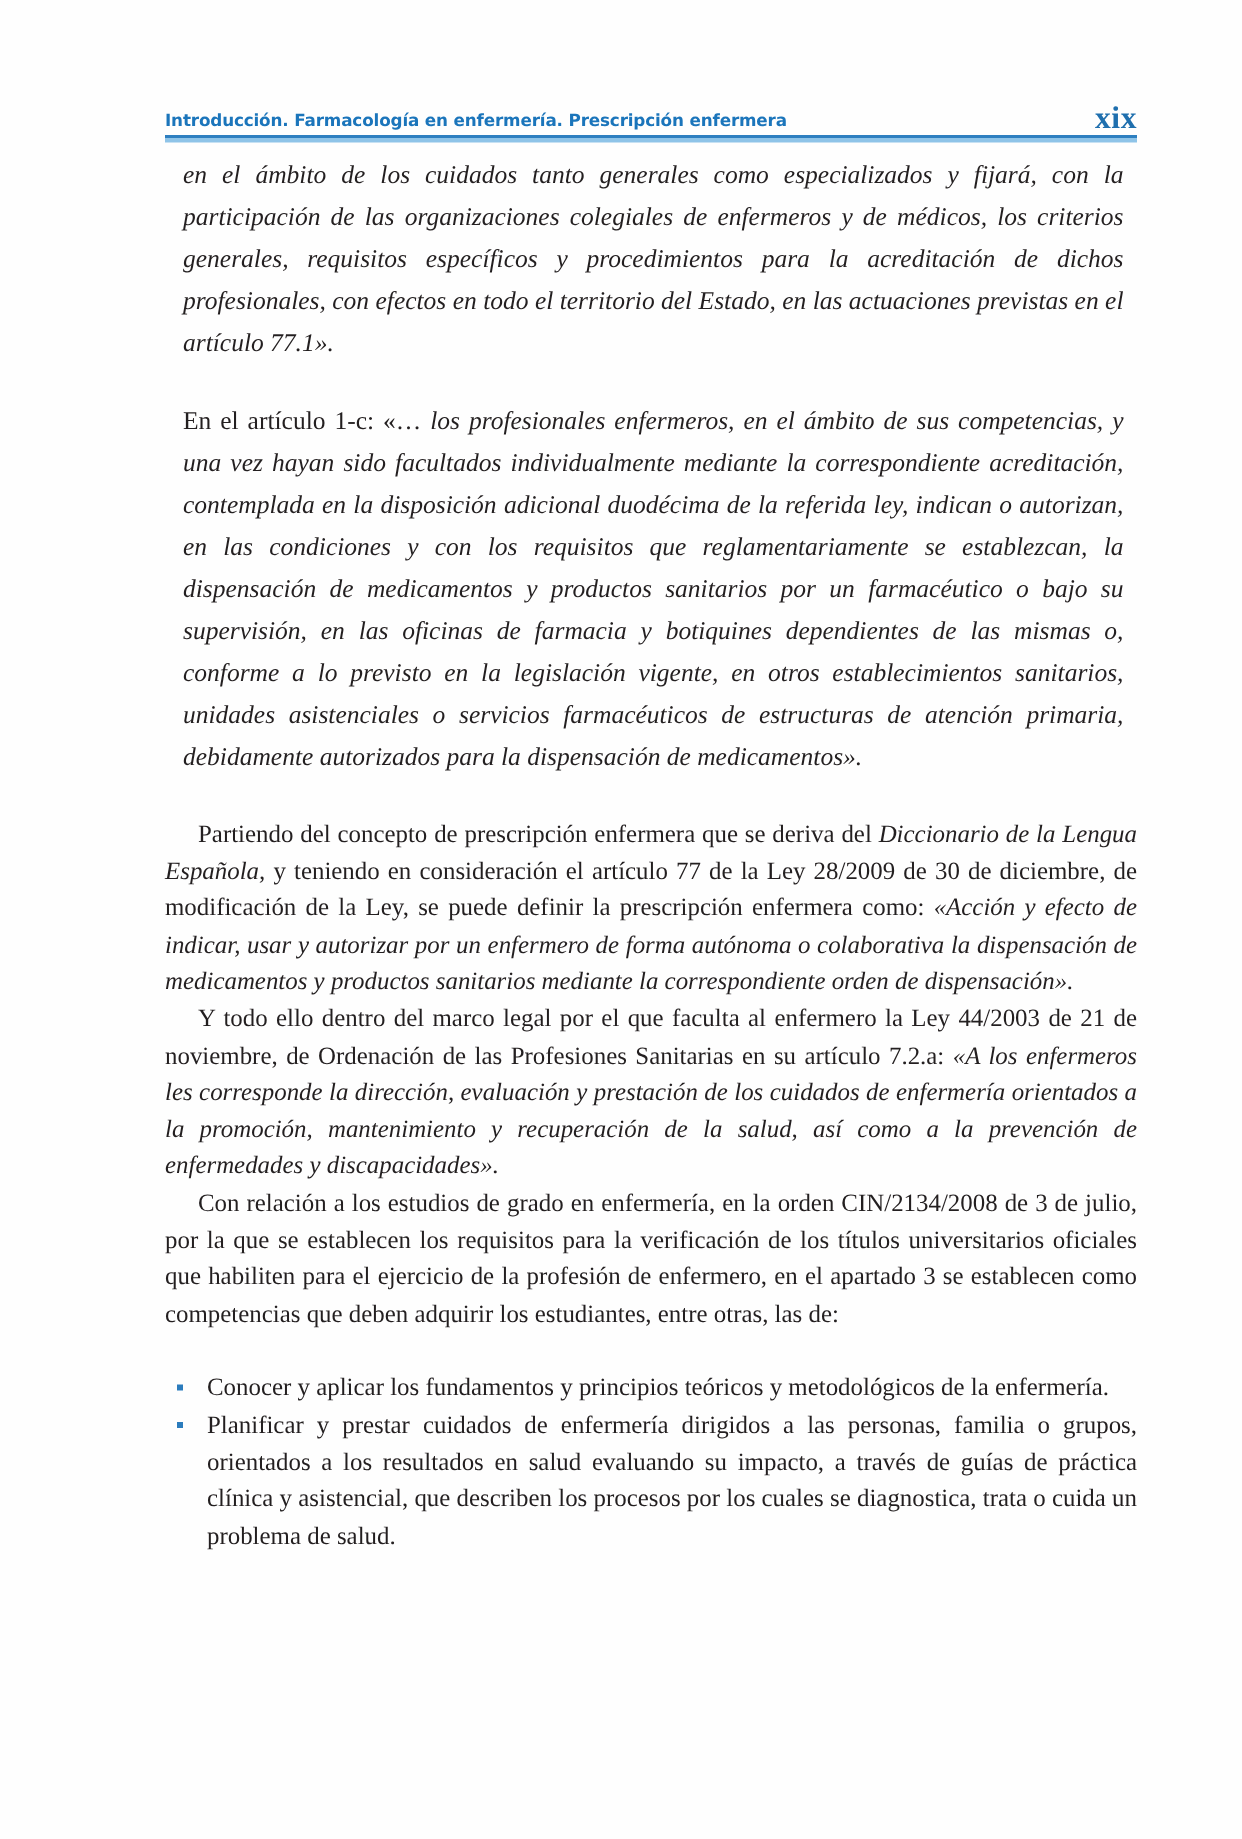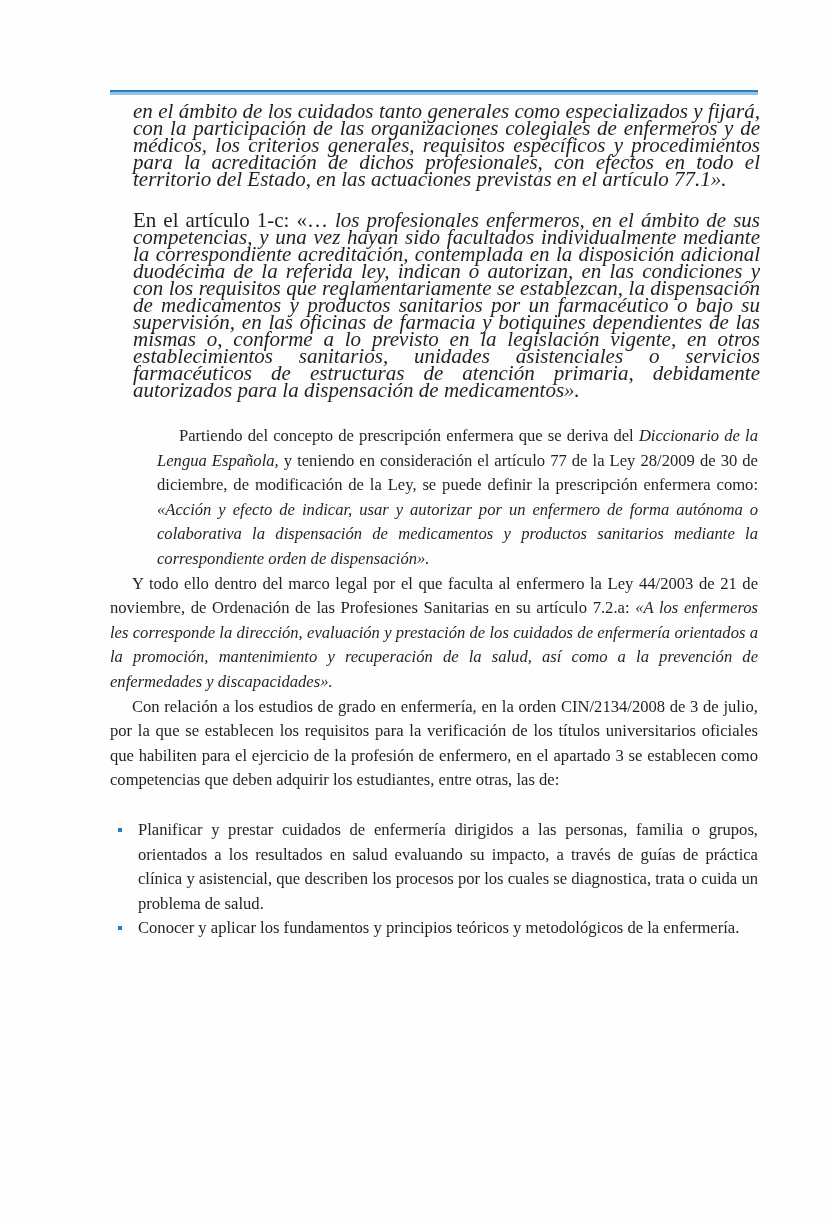--- a/index.html
+++ b/index.html
@@ -89,34 +89,34 @@
     margin: 0;
     font-size: 16.6px;
     line-height: 24.6px;
     text-align: justify;
     text-justify: inter-word;
     hyphens: manual;
   }
 
   
   .extract {
-    margin-left: 23px;
+    margin-left: 12px;
     width: 627px;
     font-style: italic;
-    font-size: 21px;
-    line-height: 17px;
+    font-size: 17px;
+    line-height: 28px;
   }
   .extract.gap-a { margin-top: 26px; }
   .extract.gap-b { margin-top: 24px; }
 
   
   .body-par {
     text-indent: 22px;
   }
-  .body-par.spaced { margin-top: 25px; margin-left: 47px; }
+  .body-par.spaced { margin-top: 25px; }
 
   .it { font-style: italic; }
 
   
   .bullets {
     margin: 0;
     padding: 0;
     list-style: none;
     margin-top: 25px;
   }
@@ -136,20 +136,24 @@
     height: 4px;
     background: #2b7cbd;
     display: block;
   }
 </style>
 </head>
 <body>
 
 <div class="page">
 
+  <div class="runhead">
+    <div class="runhead-title">Introducción. Farmacología en enfermería. Prescripción enfermera</div>
+    <div class="runhead-folio">xix</div>
+  </div>
 
   <div class="rule-wrap">
     <div class="rule-top"></div>
     <div class="rule-bottom"></div>
   </div>
 
   <div class="column">
 
     <p class="extract">en el ámbito de los cuidados tanto generales como especializados y fijará, con la participación de las organizaciones colegiales de enfermeros y de médicos, los criterios generales, requisitos específicos y procedimientos para la acreditación de dichos profesionales, con efectos en todo el territorio del Estado, en las actuaciones previstas en el artículo 77.1».</p>
 
@@ -158,22 +162,22 @@
 
     <p class="body-par spaced"><span>Partiendo del concepto de prescripción enfermera que se deriva del </span><span class="it">Diccionario de la Lengua Española,</span><span> y teniendo en consideración el artículo 77 de la Ley 28/2009 de 30 de diciembre, de modificación de la Ley, se puede definir la prescripción enfermera como: </span><span class="it">«Acción y efecto de indicar, usar y autorizar por un enfermero de forma autónoma o colaborativa la dispensación de medicamentos y productos sanitarios mediante la correspondiente orden de dispensación».</span></p>
 
     <p class="body-par"><span>Y todo ello dentro del marco legal por el que faculta al enfermero la Ley 44/2003 de 21 de noviembre, de Ordenación de las Profesiones Sanitarias en su artículo 7.2.a: </span><span class="it">«A los enfermeros les corresponde la dirección, evaluación y prestación de los cuidados de enfermería orientados a la promoción, mantenimiento y recuperación de la salud, así como a la prevención de enfermedades y discapacidades».</span></p>
 
     <p class="body-par">Con relación a los estudios de grado en enfermería, en la orden CIN/2134/2008 de 3 de julio, por la que se establecen los requisitos para la verificación de los títulos universitarios oficiales que habiliten para el ejercicio de la profesión de enfermero, en el apartado 3 se establecen como competencias que deben adquirir los estudiantes, entre otras, las de:</p>
 
     <ul class="bullets">
       <li>
         <span class="bullet-mark"></span>
-        <span>Planificar y prestar cuidados de enfermería dirigidos a las personas, familia o grupos, orientados a los resultados en salud evaluando su impacto, a través de guías de práctica clínica y asistencial, que describen los procesos por los cuales se diagnostica, trata o cuida un problema de salud.</span>
+        <span>Conocer y aplicar los fundamentos y principios teóricos y metodológicos de la enfermería.</span>
       </li>
       <li>
         <span class="bullet-mark"></span>
-        <span>Conocer y aplicar los fundamentos y principios teóricos y metodológicos de la enfermería.</span>
+        <span>Planificar y prestar cuidados de enfermería dirigidos a las personas, familia o grupos, orientados a los resultados en salud evaluando su impacto, a través de guías de práctica clínica y asistencial, que describen los procesos por los cuales se diagnostica, trata o cuida un problema de salud.</span>
       </li>
     </ul>
 
   </div>
 </div>
 
 </body></html>

